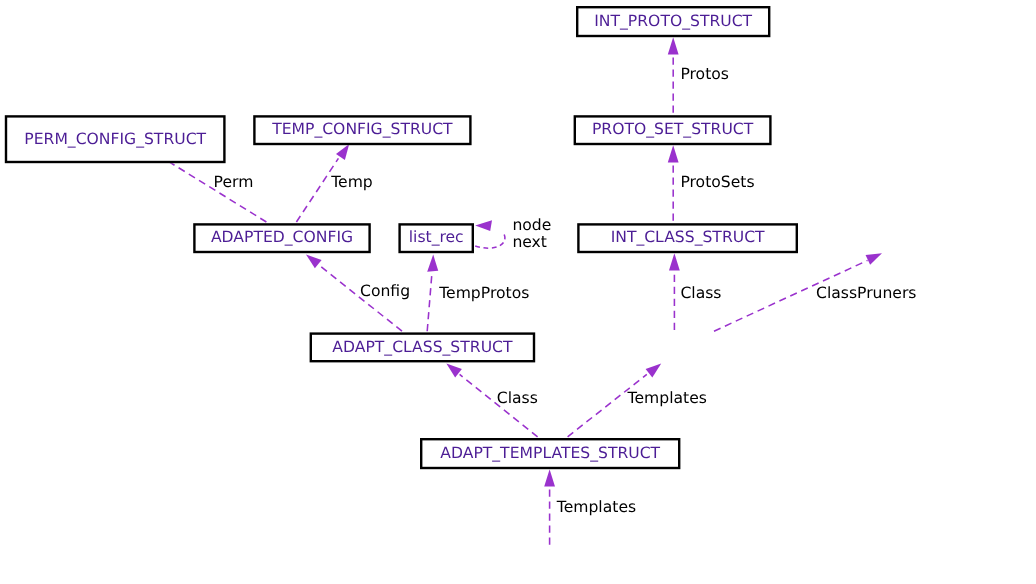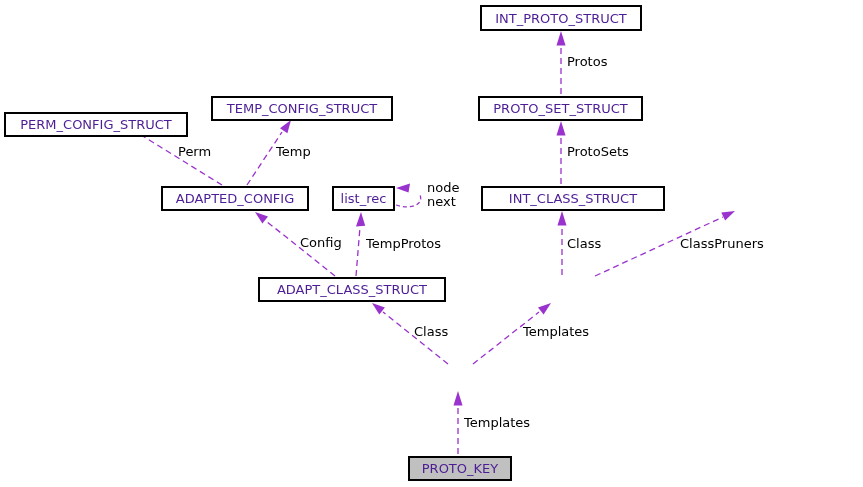--- a/index.html
+++ b/index.html
@@ -96,22 +96,22 @@
 
     <g>
       <path class="edge loop" d="M 396,205 C 412,210 424,204 420,195"></path>
       <polygon class="ah" points="396,188 410,183.5 408.5,192.5"></polygon>
       <text class="elabel" x="427" y="192">node</text>
       <text class="elabel" x="427" y="206">next</text>
     </g>
   </svg>
 
   <div class="node" style="left:480px;top:5px;width:162px;height:26px;">INT_PROTO_STRUCT</div>
-  <div class="node" style="left:4px;top:112px;width:184px;height:25px;">PERM_CONFIG_STRUCT</div>
+  <div class="node" style="left:4px;top:96px;width:184px;height:40px;">PERM_CONFIG_STRUCT</div>
   <div class="node" style="left:211px;top:96px;width:182px;height:25px;">TEMP_CONFIG_STRUCT</div>
   <div class="node" style="left:478px;top:96px;width:165px;height:25px;">PROTO_SET_STRUCT</div>
   <div class="node" style="left:161px;top:186px;width:148px;height:25px;">ADAPTED_CONFIG</div>
   <div class="node" style="left:332px;top:186px;width:63px;height:25px;">list_rec</div>
   <div class="node" style="left:481px;top:186px;width:184px;height:25px;">INT_CLASS_STRUCT</div>
   <div class="node" style="left:258px;top:277px;width:188px;height:25px;">ADAPT_CLASS_STRUCT</div>
-  <div class="node focus" style="left:408px;top:456px;width:104px;height:25px;">PROTO_KEY</div>
+  <div class="node" style="left:350px;top:365px;width:217px;height:26px;">ADAPT_TEMPLATES_STRUCT</div>
 
 </div>
 
 </body></html>

